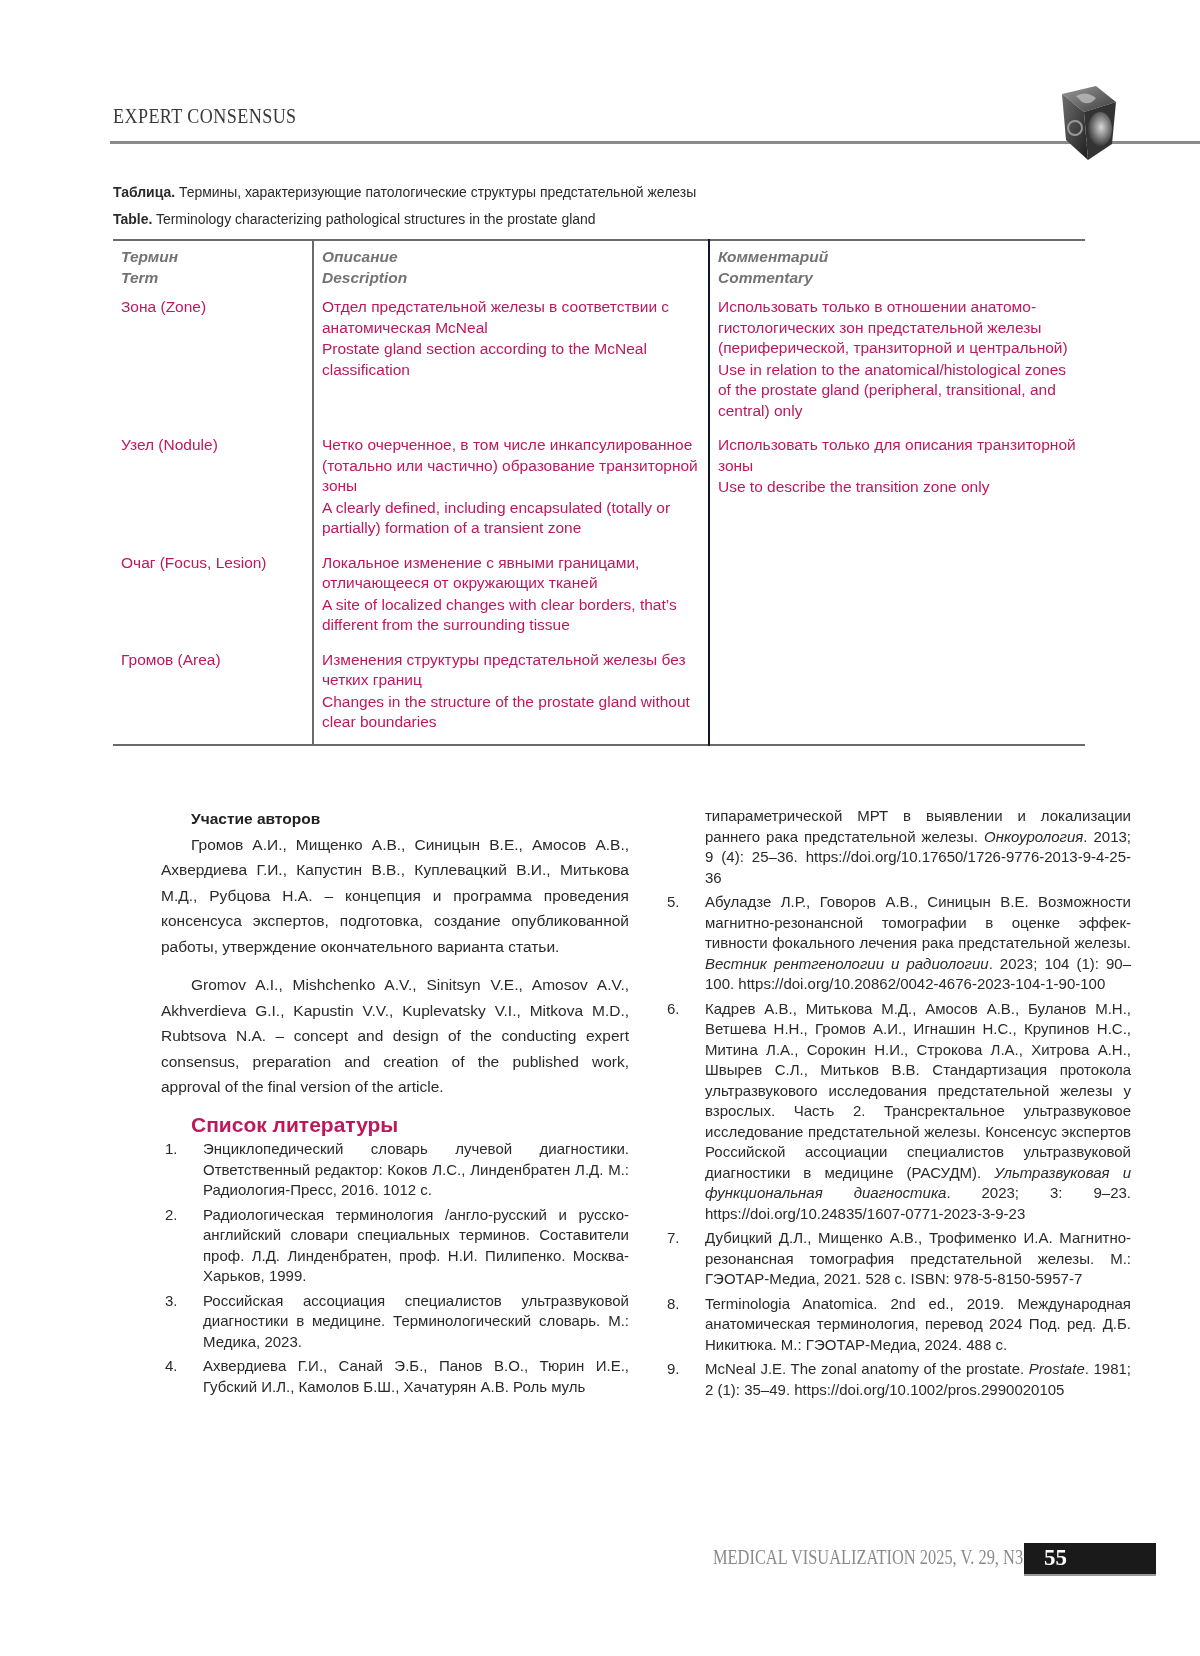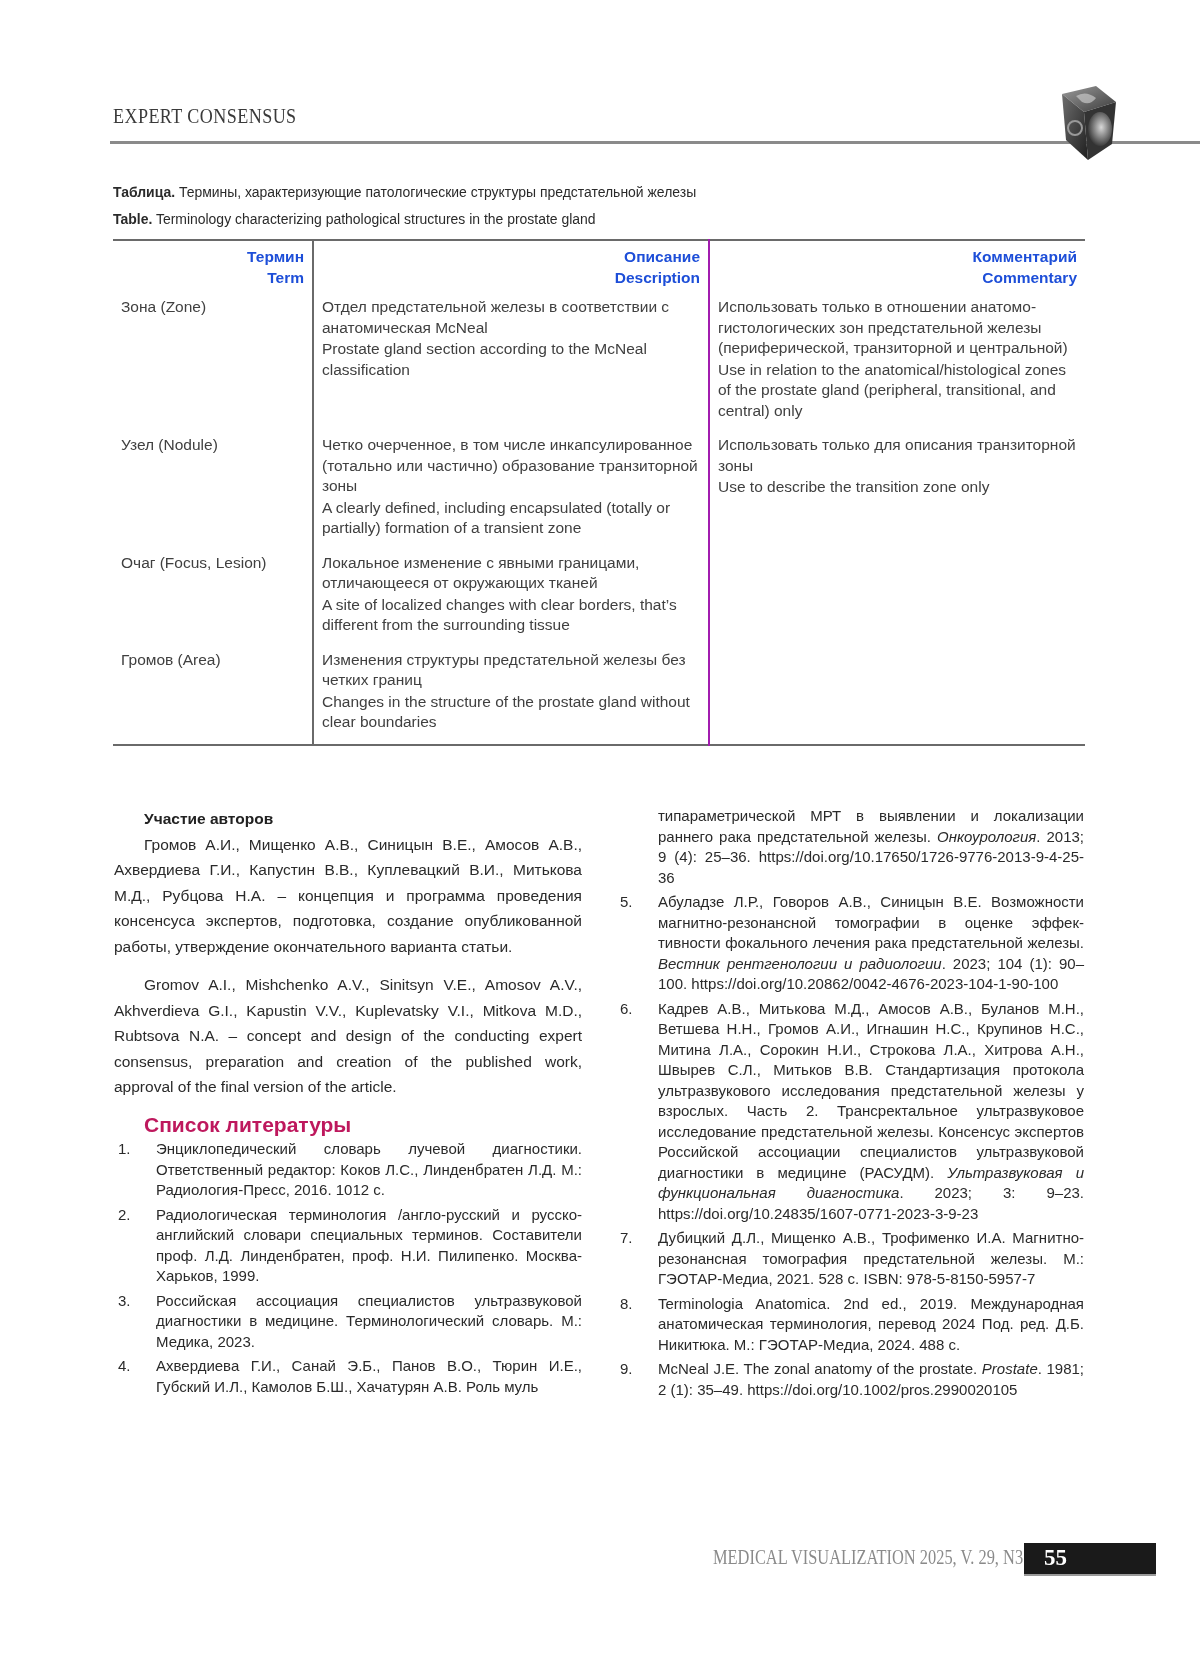--- a/index.html
+++ b/index.html
@@ -18,28 +18,28 @@
   .caption { left: 113px; font-size: 15.5px; color: #2a2a2a; transform: scaleX(0.9); transform-origin: left; white-space: nowrap; }
   .caption b { font-weight: bold; }
   .cap-ru { top: 183px; }
   .cap-en { top: 210px; }
 
   table.terms {
     position: absolute; left: 113px; top: 239px; width: 972px;
     border-collapse: collapse; font-size: 15.5px; line-height: 20.5px;
     border-top: 2px solid #6a6a6a; border-bottom: 2px solid #6a6a6a;
   }
-  table.terms th { font-weight: bold; text-align: right; padding: 6px 8px 6px 8px; vertical-align: top; color: #1d4ed8; }
-  table.terms td { vertical-align: top; padding: 3px 8px 10px 8px; color: #404040; }
+  table.terms th { font-weight: bold; text-align: left; padding: 6px 8px 6px 8px; vertical-align: top; color: #737373; font-style: italic; }
+  table.terms td { vertical-align: top; padding: 3px 8px 10px 8px; color: #be185d; }
   table.terms .c1 { width: 183px; border-right: 2px solid #6a6a6a; }
-  table.terms .c2 { width: 378px; border-right: 2px solid #a21caf; }
+  table.terms .c2 { width: 378px; border-right: 2px solid #0f172a; }
   table.terms .c3 { }
   table.terms td p { margin: 0 0 1px 0; }
 
-  .col { position: absolute; width: 468px; font-size: 15.5px; line-height: 25.5px; color: #2a2a2a; }
+  .col { position: absolute; width: 468px; font-size: 15.5px; line-height: 25.5px; color: #2a2a2a; margin-left: 47px; }
   .col-left { left: 114px; top: 806px; }
   .col-right { left: 616px; top: 806px; }
   .sub-h { font-weight: bold; margin: 0 0 0 30px; color: #222; }
   .para { text-align: justify; text-indent: 30px; margin: 0; }
   .gap { height: 13px; }
   .refs-title { font-size: 21px; font-weight: bold; color: #be185d; margin: 12px 0 2px 30px; }
   ol.refs { list-style: none; margin: 0; padding: 0; font-size: 15px; line-height: 20.5px; }
   ol.refs li { position: relative; padding-left: 42px; text-align: justify; margin: 0 0 4px 0; }
   ol.refs li .num { position: absolute; left: 4px; top: 0; }
   ol.refs li i { font-style: italic; }

